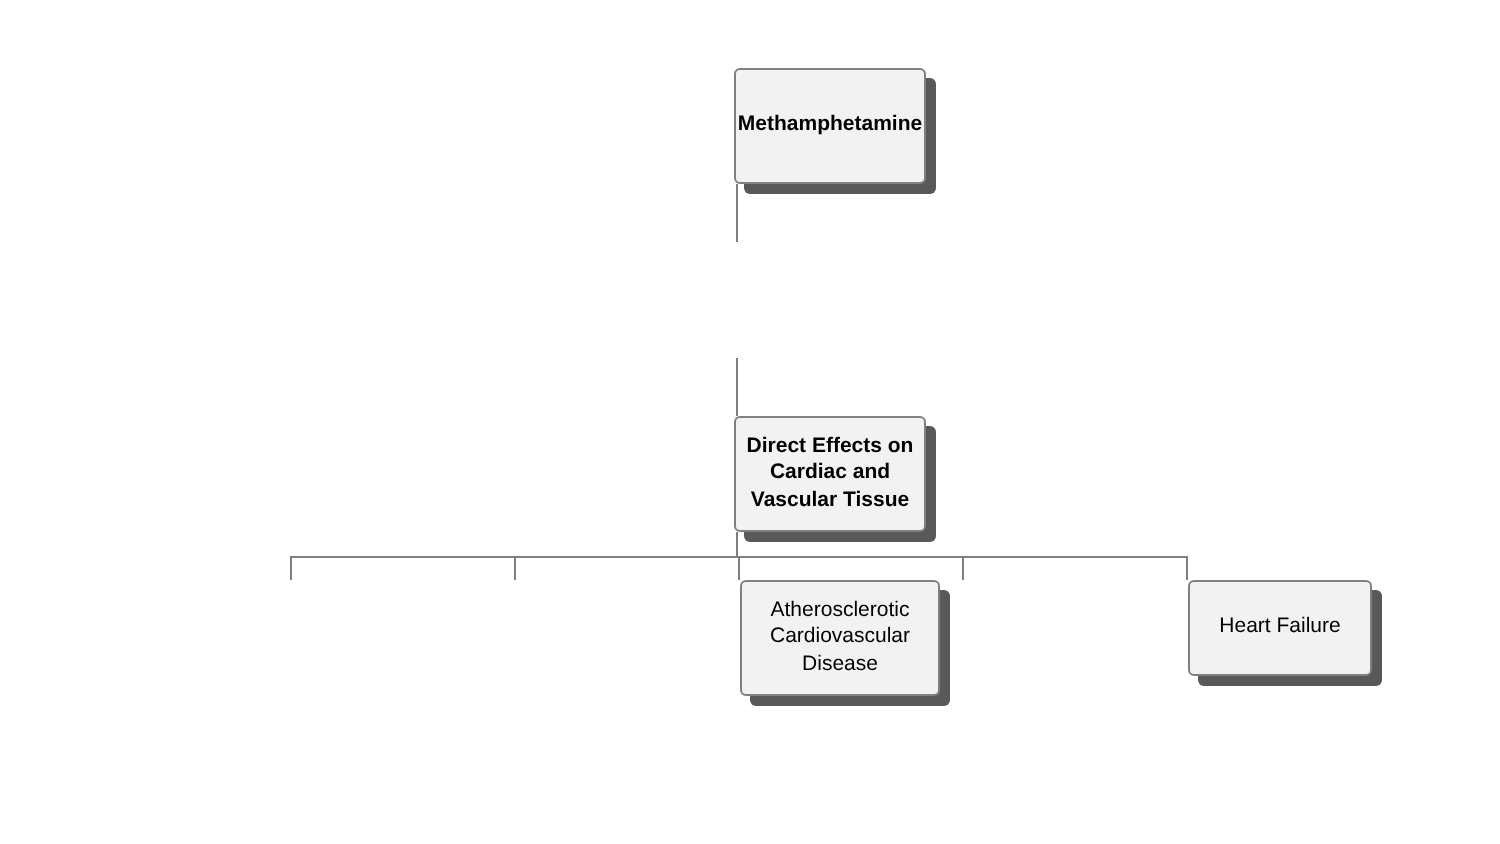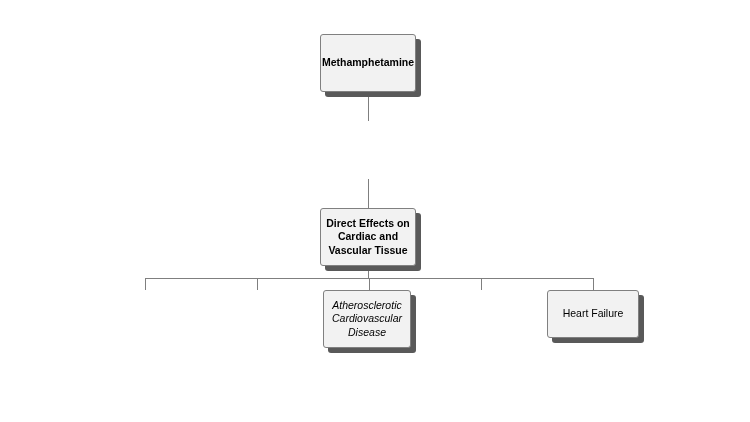--- a/index.html
+++ b/index.html
@@ -16,20 +16,21 @@
   #diagram {
     position: relative;
     width: 750px;
     height: 422px;
   }
 
   
   .node {
     position: absolute;
     box-sizing: border-box;
+    margin-left: 47px;
   }
   .node .shadow {
     position: absolute;
     left: 5px;
     top: 5px;
     width: 100%;
     height: 100%;
     background: #595959;
     border-radius: 3px;
   }
@@ -100,21 +101,21 @@
     <div class="shadow"></div>
     <div class="box">
       <span class="label">Direct Effects on
 Cardiac and
 Vascular Tissue</span>
     </div>
   </div>
 
 
 
-  <div class="node leaf" style="left:323px; top:290px; width:88px; height:58px;font-style:italic;">
+  <div class="node leaf" style="left:323px; top:290px; width:100px; height:58px;">
     <div class="shadow"></div>
     <div class="box">
       <span class="label">Atherosclerotic
 Cardiovascular
 Disease</span>
     </div>
   </div>
 
 
   <div class="node leaf" style="left:547px; top:290px; width:92px; height:48px;">

